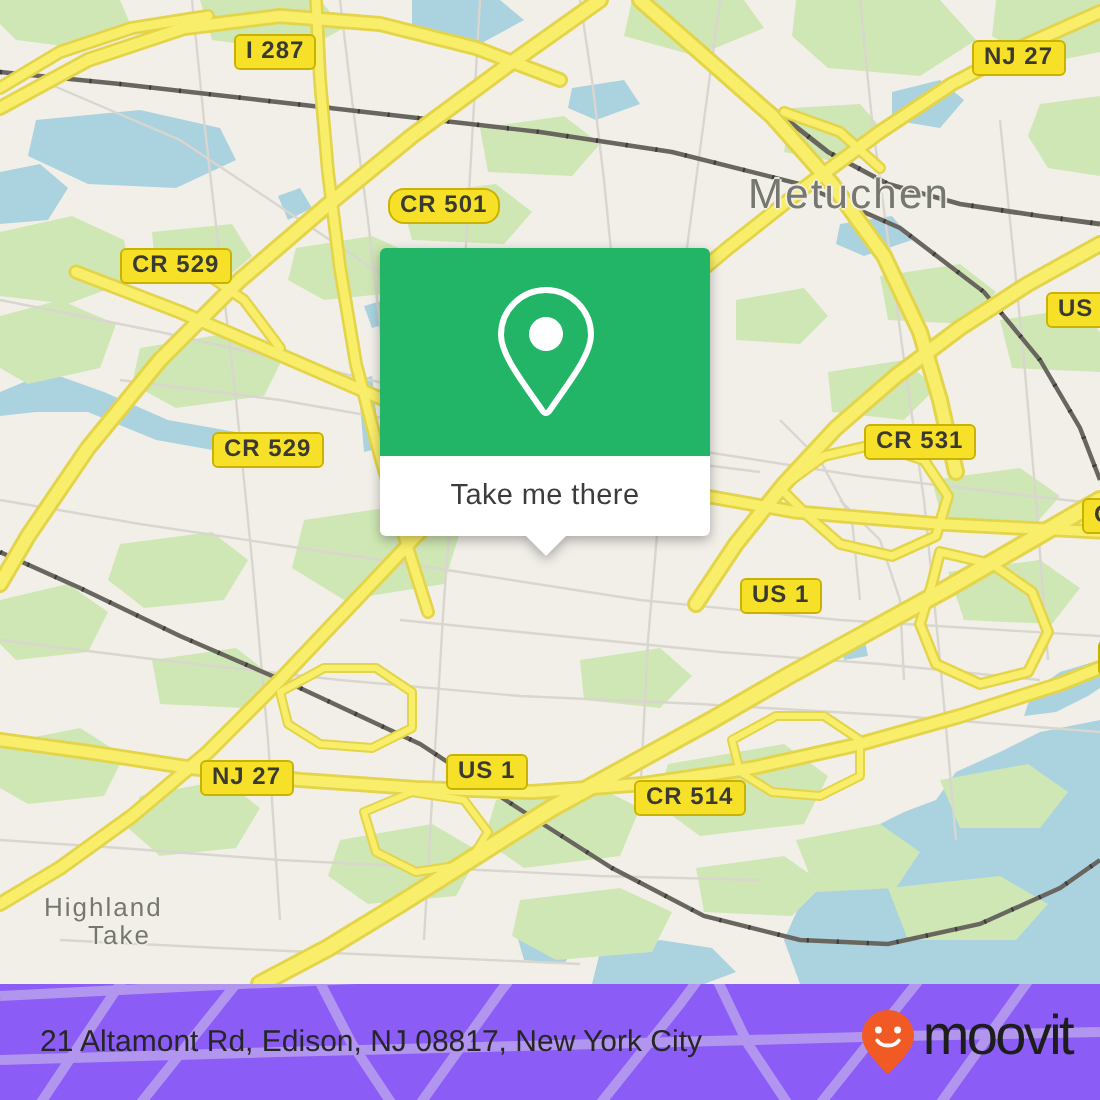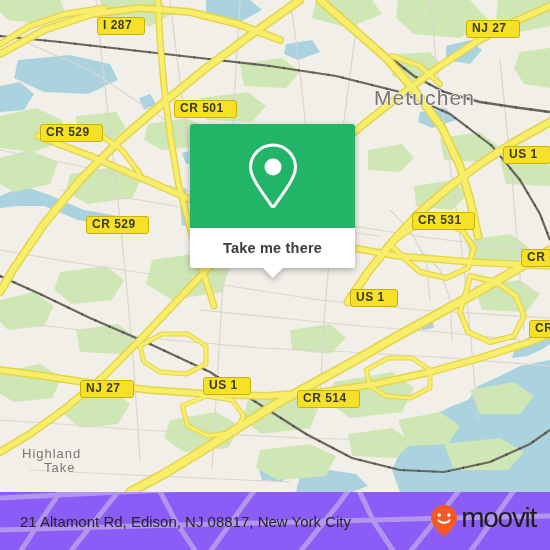--- a/index.html
+++ b/index.html
@@ -63,24 +63,25 @@
   
   .shield {
     position: absolute;
     background: #f7e028;
     border: 1.6px solid #c9b300;
     border-radius: 3px;
     color: #3a3a33;
     font-size: 12px;
     font-weight: bold;
     letter-spacing: .5px;
-    padding: 1px 12px 2px 5px;
+    padding: 1px 5px 2px 5px;
     white-space: nowrap;
     line-height: 13px;
     box-sizing: border-box;
+    margin-left: 20px;
   }
 
   
   #popup {
     position: absolute;
     left: 190px;
     top: 124px;
     width: 165px;
     filter: drop-shadow(0 2px 3px rgba(0,0,0,.30));
   }
@@ -96,21 +97,20 @@
   }
   #popup-white {
     width: 100%;
     height: 40px;
     background: #ffffff;
     border-radius: 0 0 3px 3px;
     display: flex;
     align-items: center;
     justify-content: center;
     box-sizing: border-box;
-    font-weight: bold;
   }
   #popup-label {
     color: #3c3c3c;
     font-size: 14.5px;
     letter-spacing: .2px;
   }
   #popup-tail {
     position: absolute;
     left: 50%;
     bottom: -10px;
@@ -340,21 +340,21 @@
         </g>
       </g>
     </svg>
 
     <div class="place-label" style="left:374px; top:86px;">Metuchen</div>
     <div class="place-label small" style="left:22px; top:447px;">Highland</div>
     <div class="place-label small" style="left:44px; top:461px;">Take</div>
 
     <div class="shield" style="left:97px;  top:17px;">I 287</div>
     <div class="shield" style="left:466px; top:20px;">NJ 27</div>
-    <div class="shield" style="left:174px; top:100px;">CR 501</div>
+    <div class="shield" style="left:174px; top:94px;border-radius:8px;">CR 501</div>
     <div class="shield" style="left:40px;  top:124px;">CR 529</div>
     <div class="shield" style="left:503px; top:146px;">US 1</div>
     <div class="shield" style="left:412px; top:212px;">CR 531</div>
     <div class="shield" style="left:86px;  top:216px;">CR 529</div>
     <div class="shield" style="left:521px; top:249px;">CR 5</div>
     <div class="shield" style="left:350px; top:289px;">US 1</div>
     <div class="shield" style="left:529px; top:320px;">CR</div>
     <div class="shield" style="left:80px;  top:380px;">NJ 27</div>
     <div class="shield" style="left:203px; top:377px;">US 1</div>
     <div class="shield" style="left:297px; top:390px;">CR 514</div>

